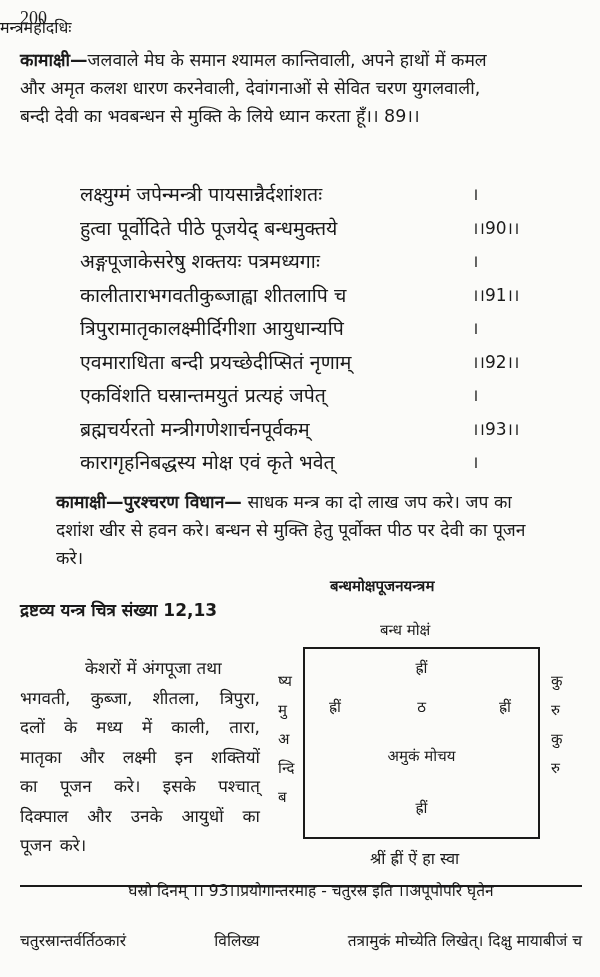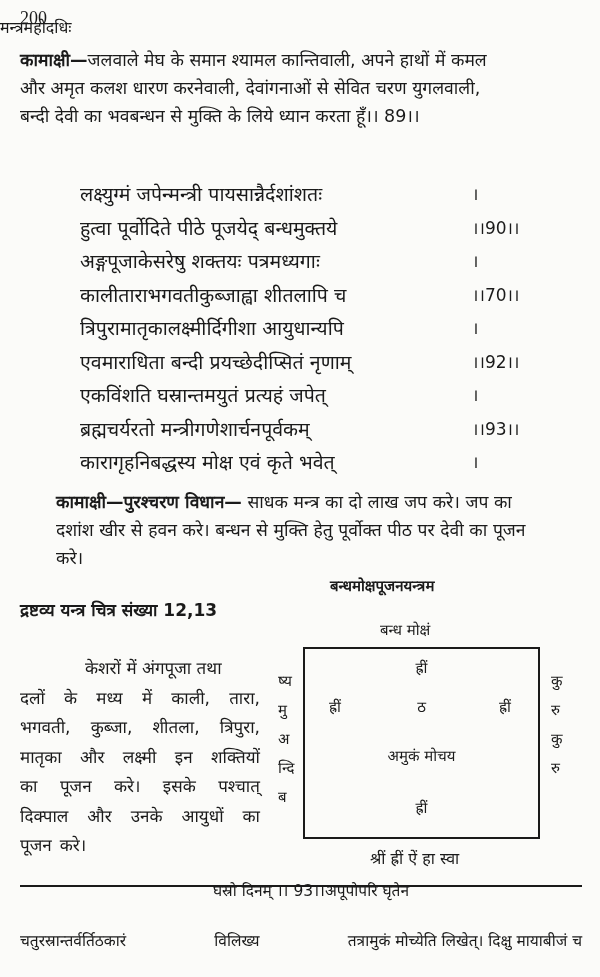--- a/index.html
+++ b/index.html
@@ -55,21 +55,21 @@
   <div class="verse-line">
       <span class="v-text">हुत्वा पूर्वोदिते पीठे पूजयेद् बन्धमुक्तये</span>
       <span class="v-num">।।90।।</span>
     </div>
   <div class="verse-line">
       <span class="v-text">अङ्गपूजाकेसरेषु शक्तयः पत्रमध्यगाः</span>
       <span class="v-num">।</span>
     </div>
   <div class="verse-line">
       <span class="v-text">कालीताराभगवतीकुब्जाह्वा शीतलापि च</span>
-      <span class="v-num">।।70।।</span>
+      <span class="v-num">।।91।।</span>
     </div>
   <div class="verse-line">
       <span class="v-text">त्रिपुरामातृकालक्ष्मीर्दिगीशा आयुधान्यपि</span>
       <span class="v-num">।</span>
     </div>
   <div class="verse-line">
       <span class="v-text">एवमाराधिता बन्दी प्रयच्छेदीप्सितं नृणाम्</span>
       <span class="v-num">।।92।।</span>
     </div>
   <div class="verse-line">
@@ -92,32 +92,32 @@
   <div>करे।</div>
 </div>
 
 <div class="abs ref">द्रष्टव्य यन्त्र चित्र संख्या 12,13</div>
 
 <div class="abs side-text">
   <div class="line first">
       <span>केशरों में अंगपूजा तथा</span>
     </div>
   <div class="line">
+    <span>भगवती,</span>
+      <span>कुब्जा,</span>
+      <span>शीतला,</span>
+      <span>त्रिपुरा,</span>
+  </div>
+  <div class="line">
     <span>दलों</span>
       <span>के</span>
       <span>मध्य</span>
       <span>में</span>
       <span>काली,</span>
       <span>तारा,</span>
-  </div>
-  <div class="line">
-    <span>भगवती,</span>
-      <span>कुब्जा,</span>
-      <span>शीतला,</span>
-      <span>त्रिपुरा,</span>
   </div>
   <div class="line">
     <span>मातृका</span>
       <span>और</span>
       <span>लक्ष्मी</span>
       <span>इन</span>
       <span>शक्तियों</span>
   </div>
   <div class="line">
     <span>का</span>
@@ -165,19 +165,20 @@
   <div>कु</div>
   <div>रु</div>
 </div>
 
 <div class="abs yantra-bottom">श्रीं ह्रीं ऐं हा स्वा</div>
 
 <div class="abs rule"></div>
 
 <div class="abs footnote l1">
   <span>घस्रो दिनम् ।। 93।।</span>
+  <span>प्रयोगान्तरमाह - चतुरस्र इति ।।</span>
   <span>अपूपोपरि घृतेन</span>
 </div>
 <div class="abs footnote l2">
   <span>चतुरस्रान्तर्वर्तिठकारं</span>
   <span>विलिख्य</span>
   <span>तत्रामुकं मोच्येति लिखेत्। दिक्षु मायाबीजं च</span>
 </div>
 
 </body></html>

